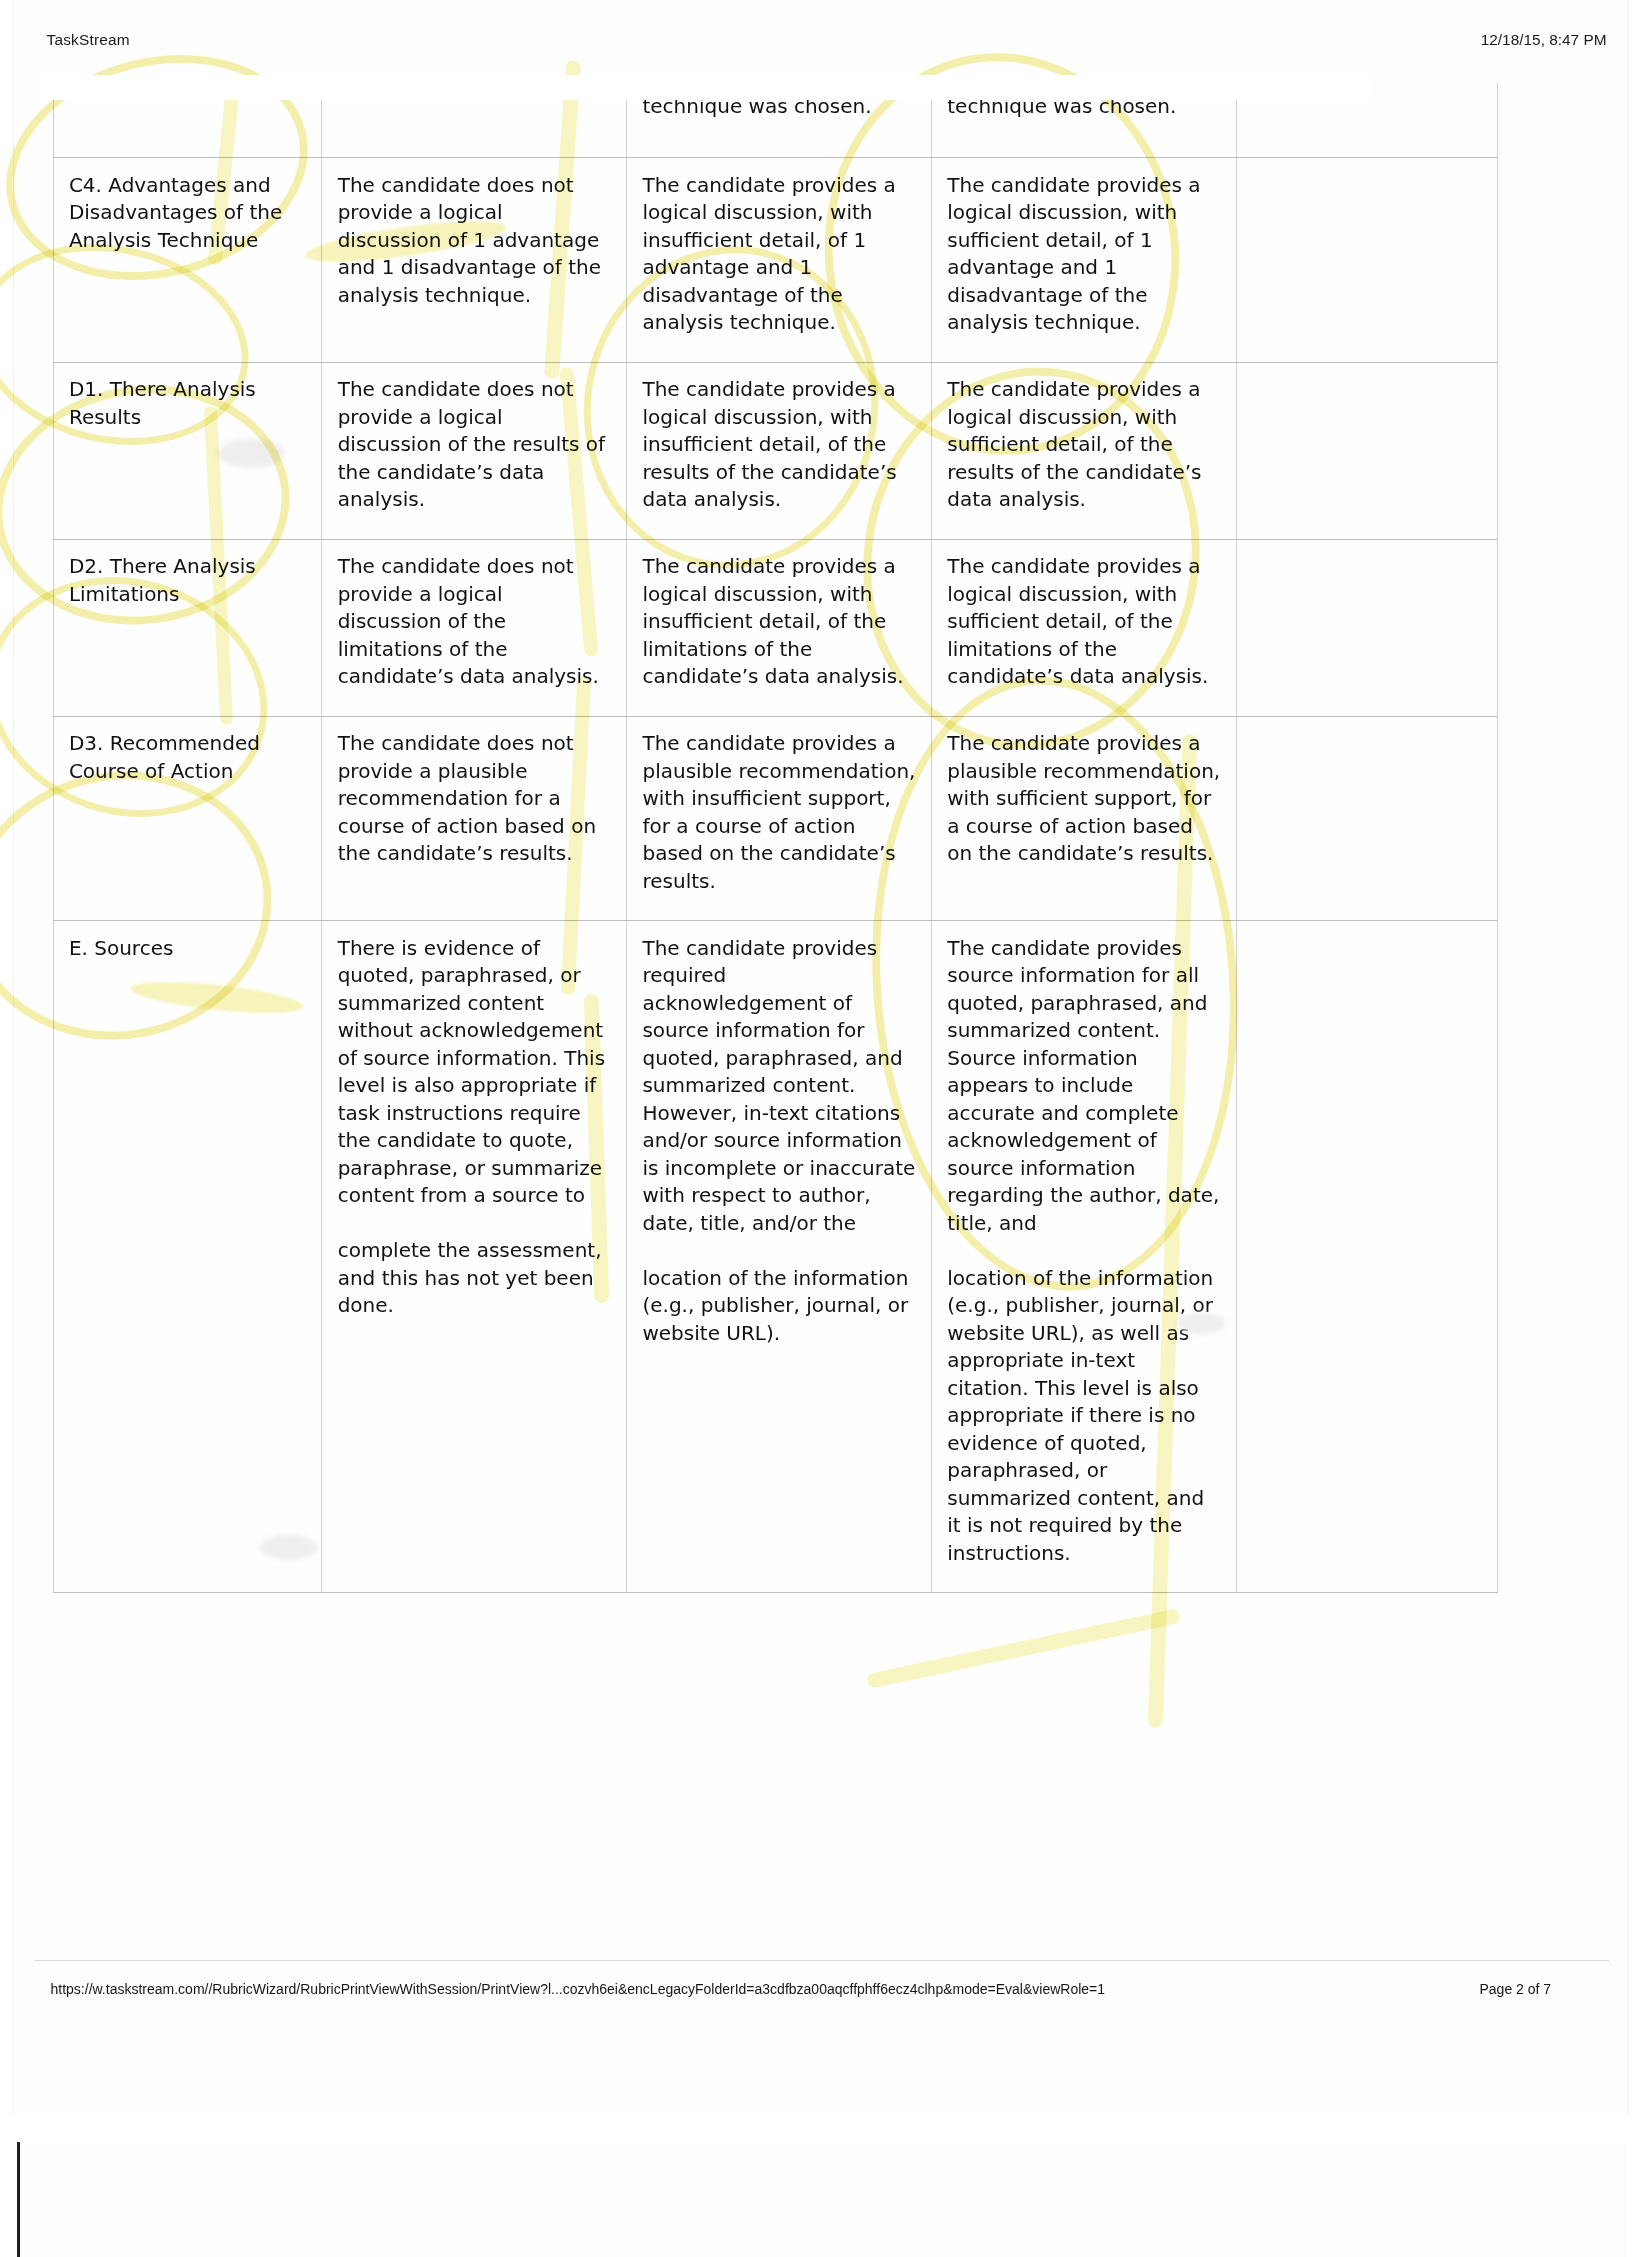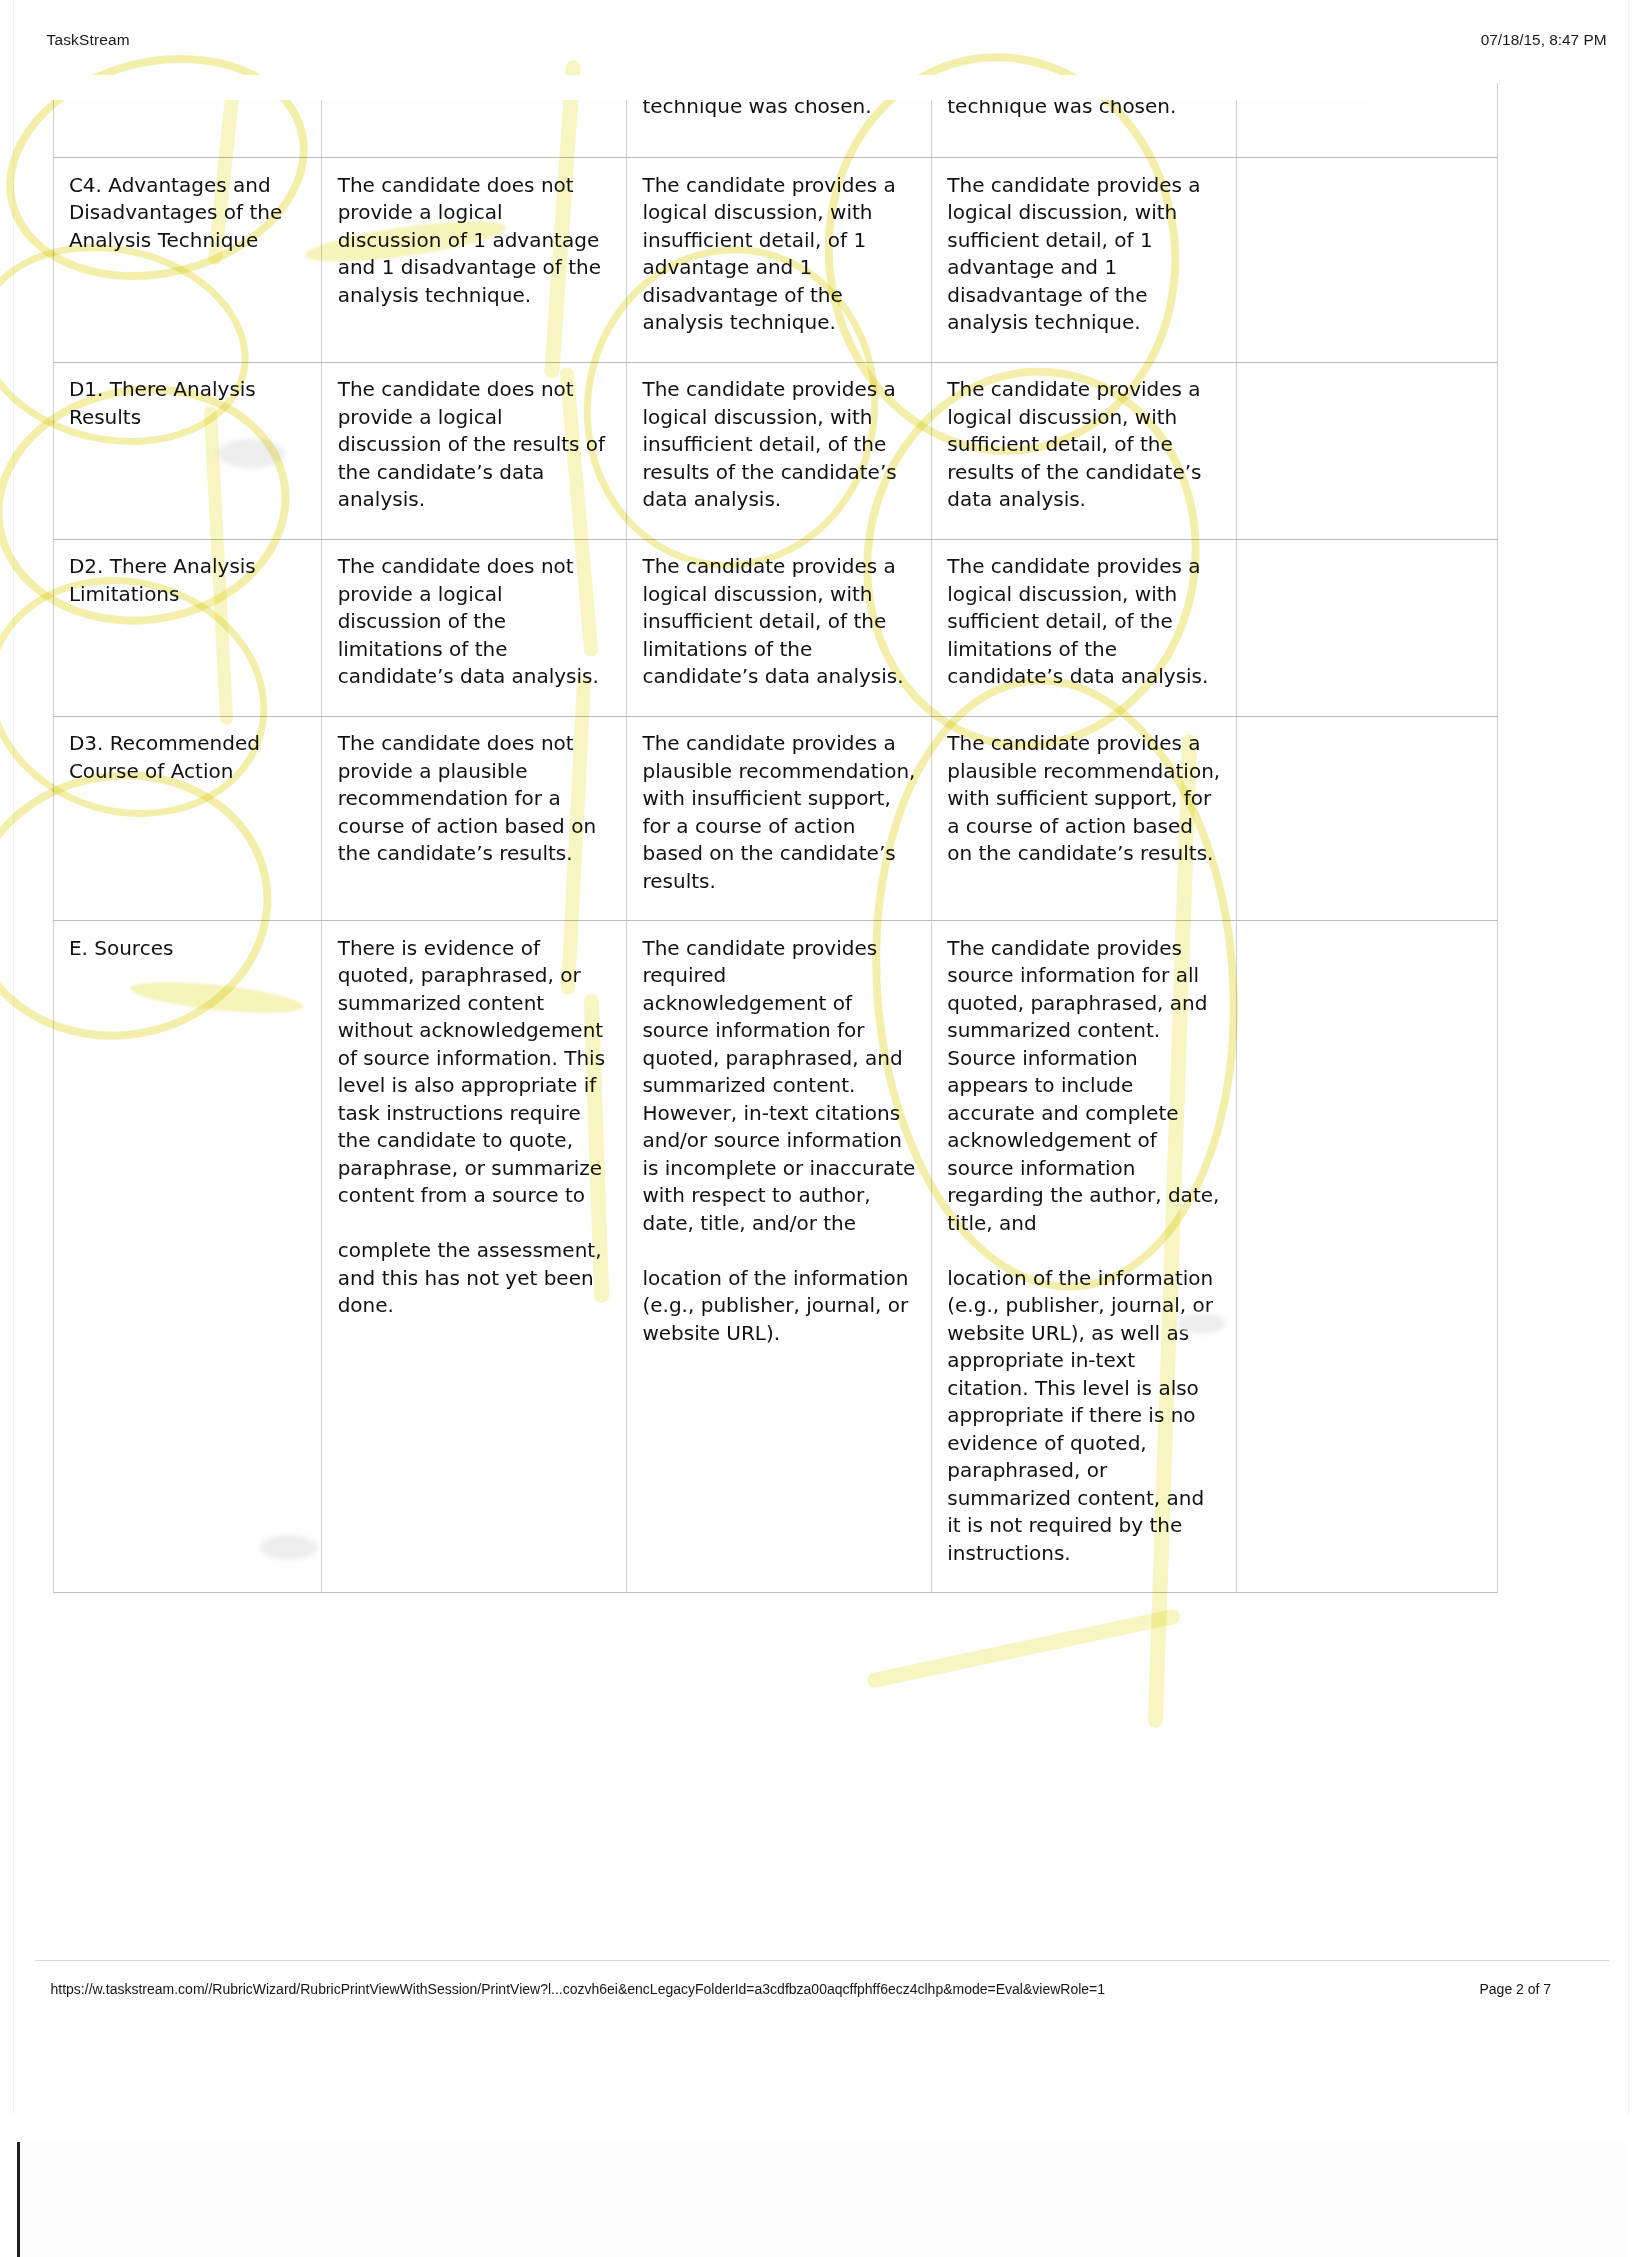--- a/index.html
+++ b/index.html
@@ -202,21 +202,21 @@
 </head>
 <body>
 
 <div class="page">
 
   <div class="sheet-edge-left"></div>
   <div class="sheet">
 
     <div class="doc-header">
       <div class="brand">TaskStream</div>
-      <div class="timestamp">07/18/15, 8:47 PM</div>
+      <div class="timestamp">12/18/15, 8:47 PM</div>
     </div>
 
     <div class="rubric-wrap">
       <table class="rubric">
         <tbody>
             <tr class="clipped-row">
               <td class="crit clipped">
                 <span class="cell-text"></span>
               </td>
               <td class="lv1 clipped">

